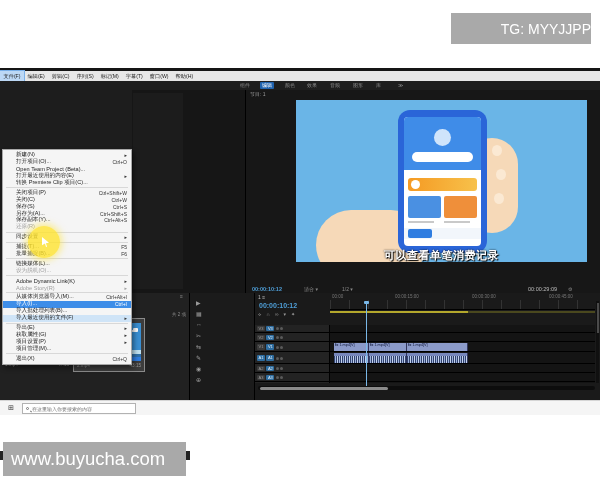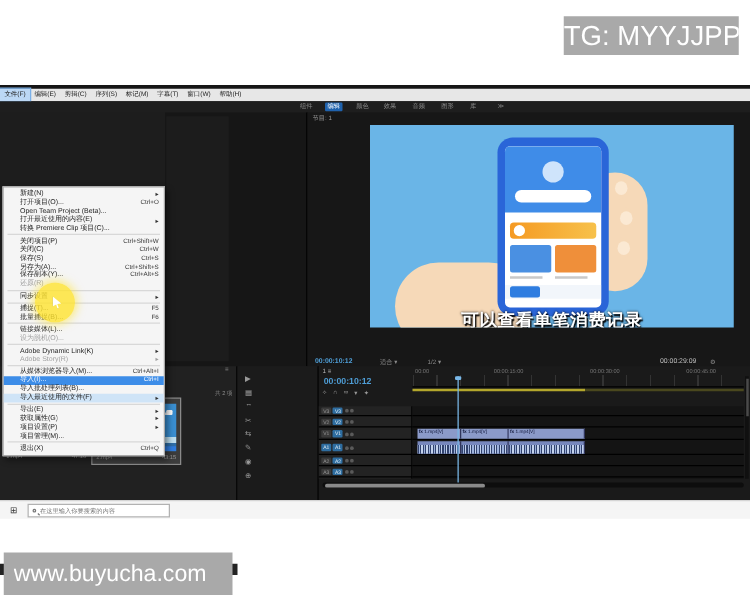--- a/index.html
+++ b/index.html
@@ -3,21 +3,21 @@
 <meta charset="utf-8">
 <style>
 *{margin:0;padding:0;box-sizing:border-box}
 html,body{width:600px;height:480px}
 body{font-family:"Liberation Sans",sans-serif;background:#fff;position:relative;overflow:hidden}
 .a{position:absolute}
 .t{white-space:nowrap;overflow:hidden}
 
 
 .wm{background:#a9a9a9;color:#fff;display:flex;align-items:center}
-#wm-top{left:451px;top:13px;width:140px;height:31px;font-size:22px;justify-content:center}
+#wm-top{left:451px;top:13px;width:140px;height:31px;font-size:14px;justify-content:flex-end}
 #wm-bottom{left:3px;top:442px;width:183px;height:34px;font-size:18.5px;padding-left:8px}
 
 
 #pr{left:0;top:68px;width:600px;height:332px;background:#1d1d1d}
 #titlebar{left:0;top:0;width:600px;height:3px;background:#151515}
 #menubar{left:0;top:3px;width:600px;height:10px;background:#e7e7e7;display:flex;align-items:center;font-size:5.2px;color:#222}
 #menubar span{padding:0 3.5px;line-height:10px}
 #menubar .active{background:#bcd8f5;outline:1px solid #7ab0e8}
 #wsbar{left:0;top:13px;width:600px;height:9px;background:#1e1e1e}
 #wsbar .wtab{position:absolute;top:1px;font-size:5px;color:#8c8c8c;line-height:7px;padding:0 2px}
@@ -38,21 +38,21 @@
 .sc-top{position:absolute;left:0;top:0;width:77px;height:53px;background:#3f8ce8}
 .sc-pill{position:absolute;left:8px;top:35px;width:61px;height:10px;background:#fff;border-radius:5px}
 .sc-ico{position:absolute;left:30px;top:12px;width:17px;height:17px;background:#cfe4fb;border-radius:50%}
 .sc-banner{position:absolute;left:4px;top:61px;width:69px;height:13px;border-radius:3px;background:linear-gradient(90deg,#f59a23,#f7c14b)}
 .sc-dot{position:absolute;left:7px;top:63px;width:9px;height:9px;background:#fff;border-radius:50%}
 .sc-card1{position:absolute;left:4px;top:79px;width:33px;height:22px;background:#4a90e2;border-radius:2px}
 .sc-card2{position:absolute;left:40px;top:79px;width:33px;height:22px;background:#ef8f3a;border-radius:2px}
 .sc-line{position:absolute;background:#c9c9c9;height:2px}
 .sc-tabbar{position:absolute;left:0;top:111px;width:77px;height:11px;background:#f2f6fb}
 .sc-chip{position:absolute;left:4px;top:112px;width:24px;height:9px;background:#2f7de0;border-radius:2px}
-#subtitle{position:absolute;left:0;top:148px;width:291px;text-align:center;font-size:14px;font-weight:bold;color:#fff;text-shadow:0 0 2px #000,1px 1px 1px #000;letter-spacing:.5px}
+#subtitle{position:absolute;left:0;top:148px;width:291px;text-align:center;font-size:11px;font-weight:bold;color:#fff;text-shadow:0 0 2px #000,1px 1px 1px #000;letter-spacing:.5px}
 
 
 #pm-bar{left:0;top:195px;width:354px;height:9px;font-size:5.5px}
 .tc-blue{color:#4f9fd8;font-weight:bold}
 .tc-dim{color:#bdbdbd}
 .gray5{font-size:5px;color:#8a8a8a}
 #pm-scrub{left:0;top:204px;width:354px;height:8px;background:#101010;border-top:1px solid #2a2a2a;border-bottom:1px solid #000}
 #pm-scrub .ticks{position:absolute;left:4px;top:4px;width:346px;height:3px;background:repeating-linear-gradient(90deg,#3a3a3a 0 1px,transparent 1px 6px)}
 #pm-ph{position:absolute;left:88px;top:1px;width:4px;height:5px;background:#4f9fd8;border-radius:1px}
 #transport{left:0;top:213px;width:354px;height:11px;display:flex;justify-content:center;gap:6px;align-items:center;color:#9a9a9a;font-size:5.5px}

